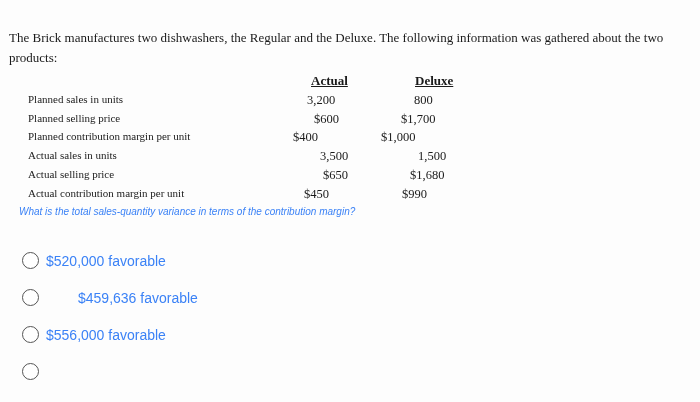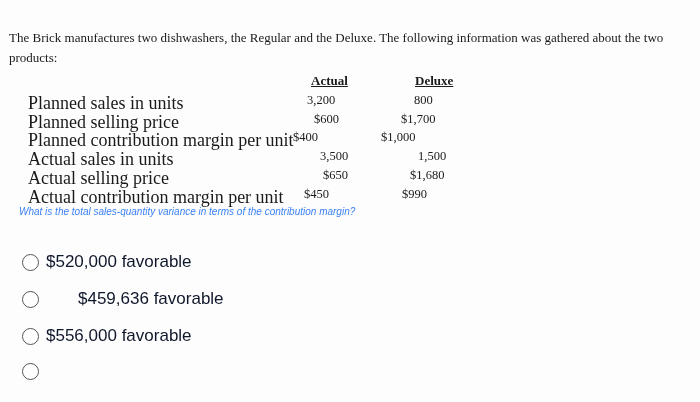--- a/index.html
+++ b/index.html
@@ -12,39 +12,39 @@
     .sans { font-family: "Liberation Sans", "DejaVu Sans", sans-serif; }
     .intro {
       position: absolute; left: 9px; top: 28px; width: 685px;
       font-size: 13px; line-height: 20px;
     }
     .hdr {
       position: absolute; font-size: 13px; font-weight: bold;
       text-decoration: underline; top: 73px;
     }
     .row-label {
-      position: absolute; font-size: 18px; left: 28px; white-space: nowrap;
+      position: absolute; font-size: 11px; left: 28px; white-space: nowrap;
     }
     .cell {
       position: absolute; font-size: 12.5px; white-space: nowrap;
     }
     .question {
       position: absolute; left: 19px; top: 206px;
       font-size: 10px; color: #3b82f6; white-space: nowrap; font-style: italic;
     }
     .option {
       position: absolute; left: 22px; display: flex; align-items: center;
       cursor: pointer;
     }
     .radio {
       width: 17px; height: 17px; border: 1.2px solid #555;
       border-radius: 50%; box-sizing: border-box; background: #fff;
       margin-right: 7px;
     }
-    .opt-label { font-size: 17px; color: #0f172a; }
+    .opt-label { font-size: 14px; color: #3b82f6; }
   </style>
 </head>
 <body>
 
 <div class="intro serif">The Brick manufactures two dishwashers, the Regular and the Deluxe. The following information was gathered about the two products:</div>
 
 <div class="hdr serif" style="left:311px;">Actual</div>
 <div class="hdr serif" style="left:415px;">Deluxe</div>
 
 <div class="row-label serif" style="top:93px;">Planned sales in units</div>

